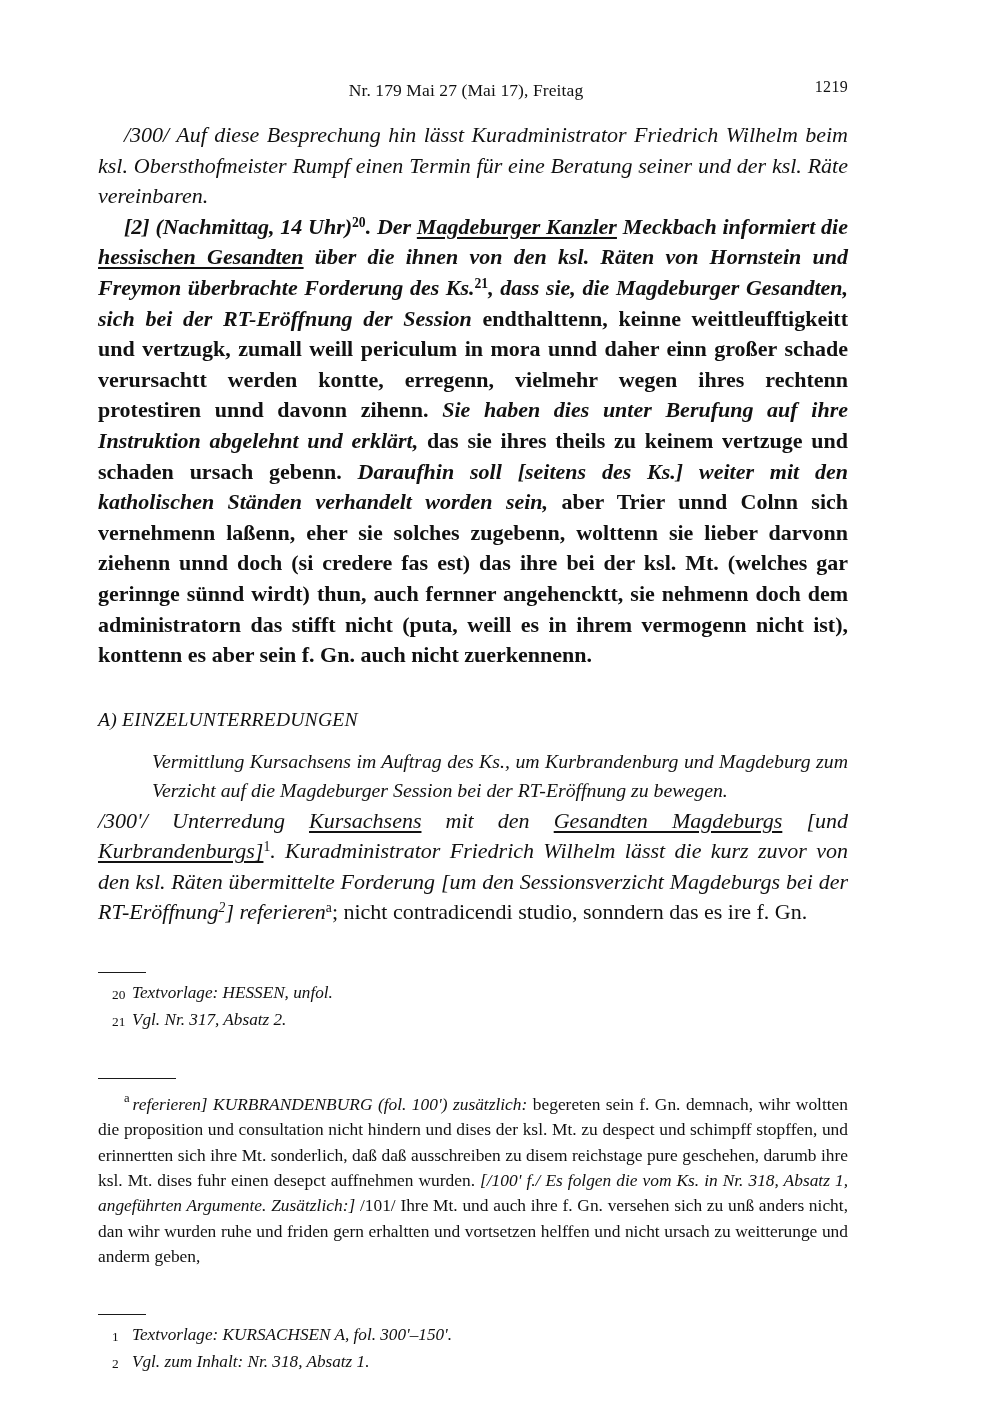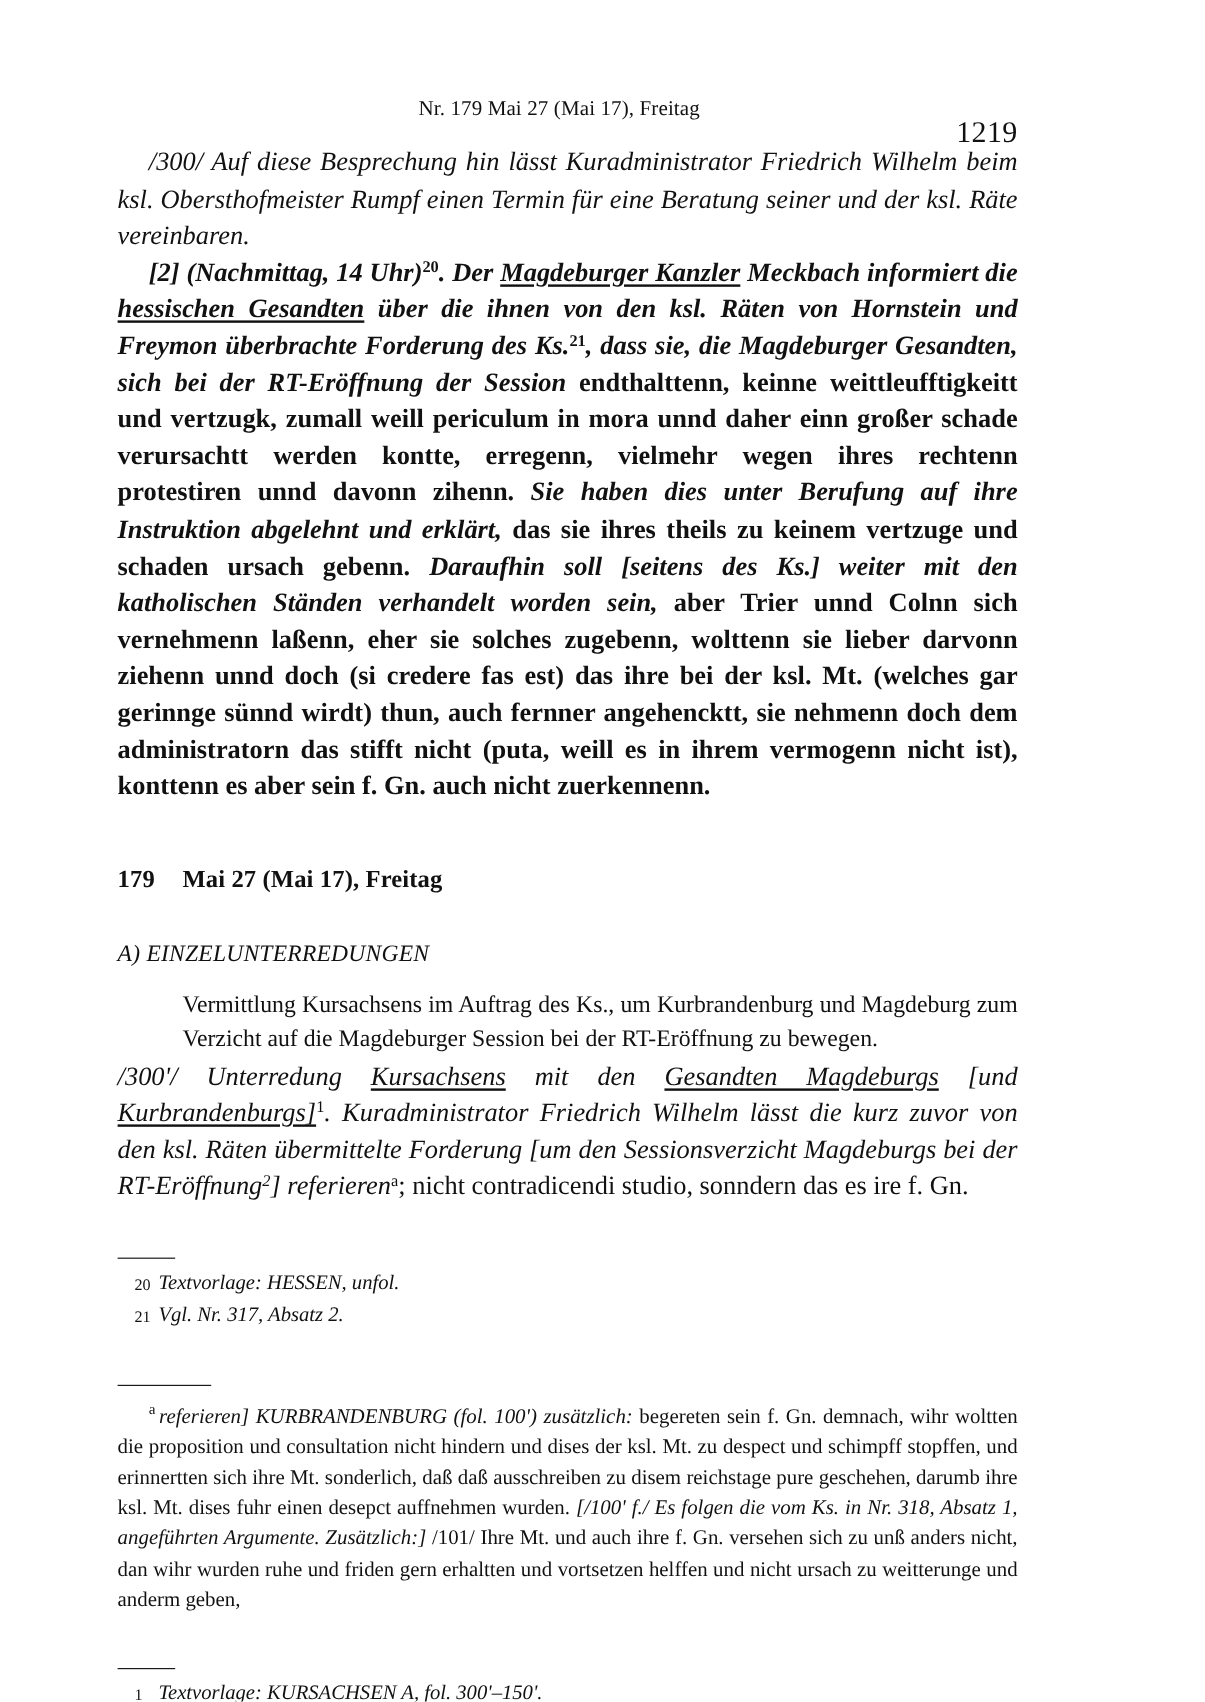--- a/index.html
+++ b/index.html
@@ -42,23 +42,22 @@
     position: absolute;
     left: 50%;
     transform: translateX(-53%);
     white-space: nowrap;
     letter-spacing: .1px;
   }
   .runhead-folio {
     position: absolute;
     right: 0;
     top: -3px;
-    font-size: 25px;
+    font-size: 16px;
     letter-spacing: .3px;
-    margin-top: 24px;
   }
 
   
   .body-block {
     margin-top: 8px;
   }
   p.para {
     margin: 0;
     text-align: justify;
     text-justify: inter-word;
@@ -97,20 +96,21 @@
     font-size: 19.6px;
     font-style: italic;
     line-height: 26px;
     letter-spacing: .2px;
   }
 
   
   .regest {
     margin: 14px 0 0 54px;
     font-size: 19.8px;
+    font-style: italic;
     line-height: 29.5px;
     text-align: justify;
   }
 
   
   .after-regest {
     margin-top: 28px;
   }
 
   
@@ -174,23 +174,20 @@
     <div class="body-block">
 
       <p class="para indent">
         <span class="it">/300/</span><span class="it"> Auf diese Besprechung hin lässt Kuradministrator Friedrich Wilhelm beim ksl. Obersthofmeister Rumpf einen Termin für eine Beratung seiner und der ksl. Räte vereinbaren.</span>
       </p>
 
       <p class="para indent">
         <span class="it">[2] (Nachmittag, 14 Uhr)</span><sup>20</sup><span class="it">. Der </span><span class="it u">Magdeburger Kanzler</span><span class="it"> Meckbach informiert die </span><span class="it u">hessischen Gesandten</span><span class="it"> über die ihnen von den ksl. Räten von Hornstein und Freymon überbrachte Forderung des Ks.</span><sup>21</sup><span class="it">, dass sie, die Magdeburger Gesandten, sich bei der RT-Eröffnung der Session</span><span> endthalttenn, keinne weittleufftigkeitt und vertzugk, zumall weill periculum in mora unnd daher einn großer schade verursachtt werden kontte, erregenn, vielmehr wegen ihres rechtenn protestiren unnd davonn zihenn. </span><span class="it">Sie haben dies unter Berufung auf ihre Instruktion abgelehnt und erklärt,</span><span> das sie ihres theils zu keinem vertzuge und schaden ursach gebenn. </span><span class="it">Daraufhin soll [seitens des Ks.] weiter mit den katholischen Ständen verhandelt worden sein,</span><span> aber Trier unnd Colnn sich vernehmenn laßenn, eher sie solches zugebenn, wolttenn sie lieber darvonn ziehenn unnd doch (si credere fas est) das ihre bei der ksl. Mt. (welches gar gerinnge sünnd wirdt) thun, auch fernner angehencktt, sie nehmenn doch dem administratorn das stifft nicht (puta, weill es in ihrem vermogenn nicht ist), konttenn es aber sein f. Gn. auch nicht zuerkennenn.</span>
       </p>
 
-      <div class="sec-heading">
-        <span class="num">179</span><span>Mai 27 (Mai 17), Freitag</span>
-      </div>
 
       <div class="subsec">A) EINZELUNTERREDUNGEN</div>
 
       <div class="regest">Vermittlung Kursachsens im Auftrag des Ks., um Kurbrandenburg und Magdeburg zum Verzicht auf die Magdeburger Session bei der RT-Eröffnung zu bewegen.</div>
 
       <p class="para after-regest">
         <span class="it">/300'/</span><span class="it"> Unterredung </span><span class="it u">Kursachsens</span><span class="it"> mit den </span><span class="it u">Gesandten Magdeburgs</span><span class="it"> [und </span><span class="it u">Kurbrandenburgs]</span><sup>1</sup><span class="it">. Kuradministrator Friedrich Wilhelm lässt die kurz zuvor von den ksl. Räten übermittelte Forderung [um den Sessionsverzicht Magdeburgs bei der RT-Eröffnung</span><sup class="it">2</sup><span class="it">] referieren</span><sup>a</sup><span>; nicht contradicendi studio, sonndern das es ire f. Gn.</span>
       </p>
 
     </div>

